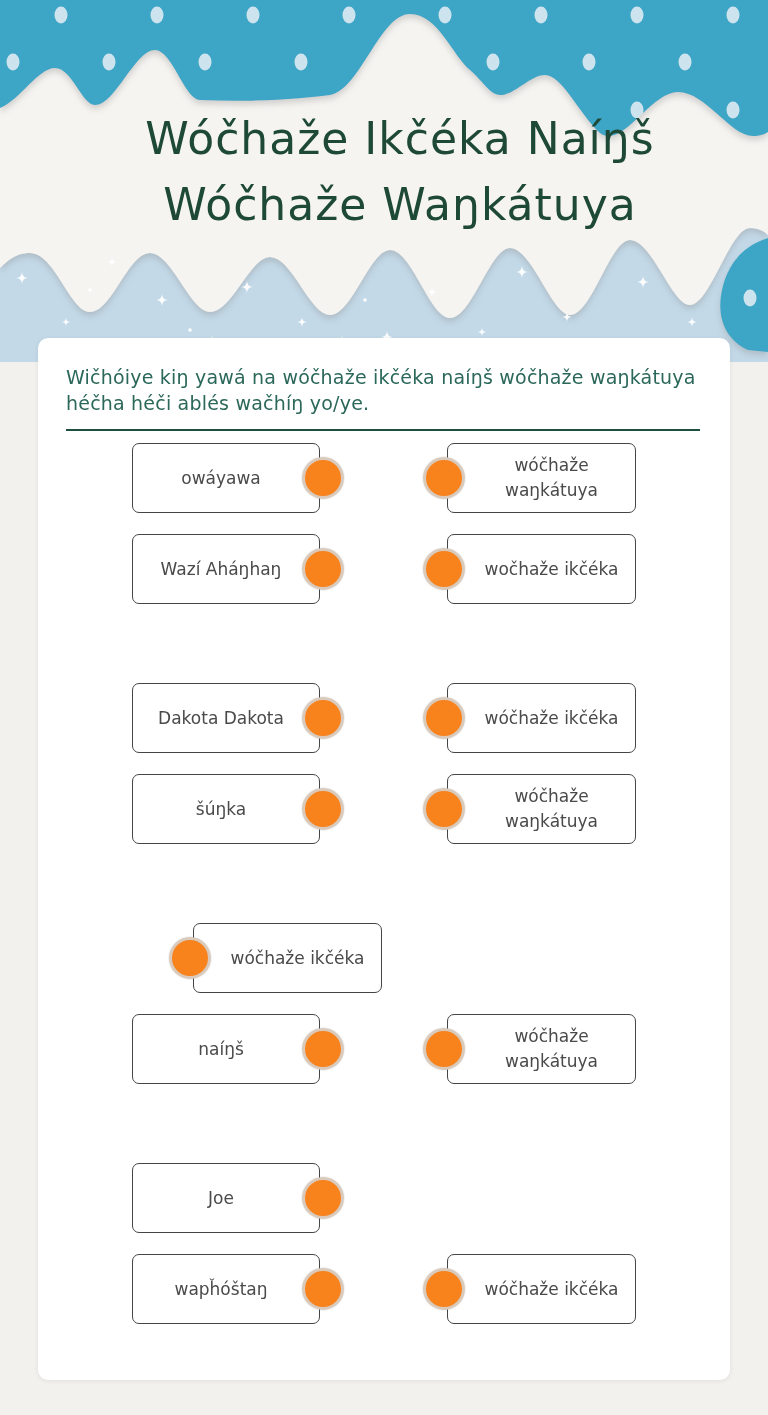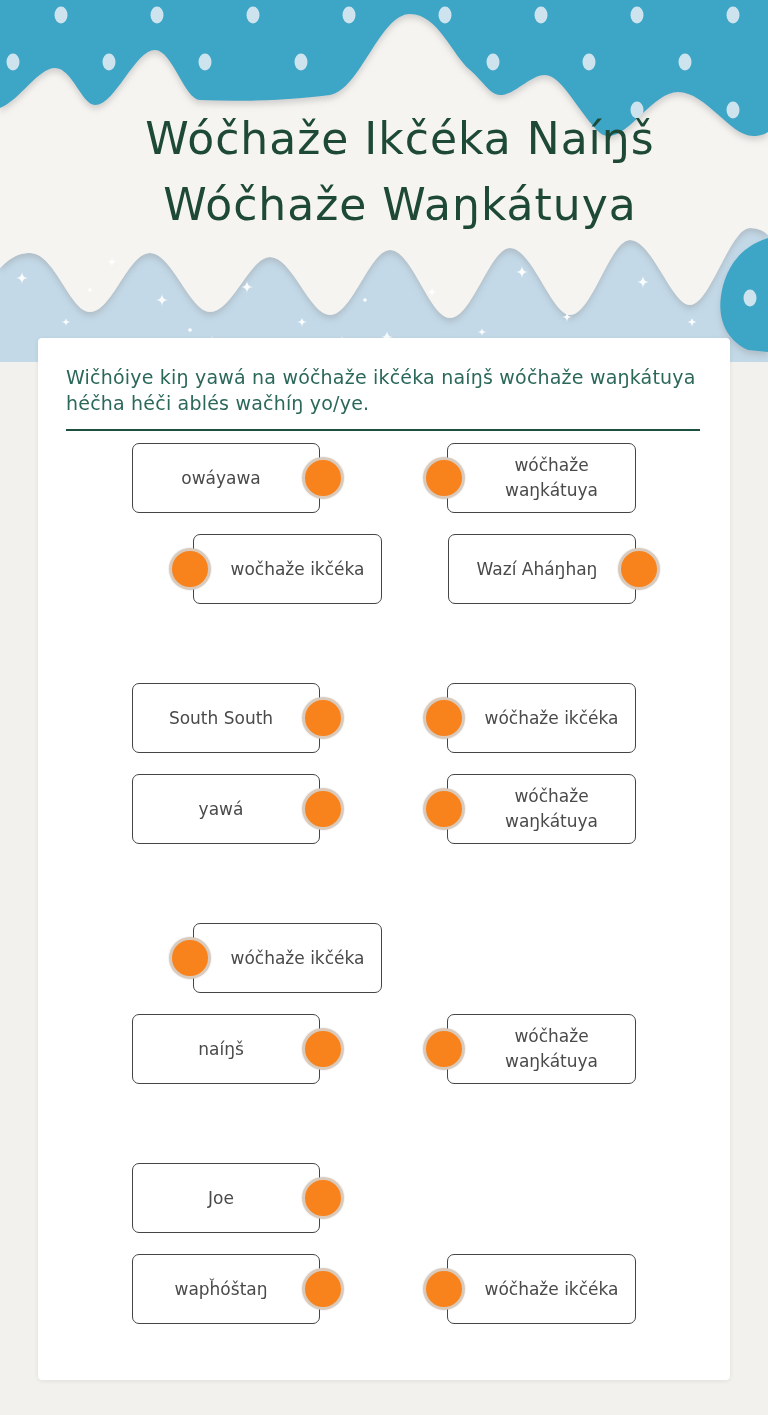--- a/index.html
+++ b/index.html
@@ -19,21 +19,21 @@
   .header svg{position:absolute; inset:0; display:block;}
   .title{
     position:absolute; top:106px; left:16px; width:100%;
     text-align:center; color:var(--title_green); z-index:3;
     font-size:44px; font-weight:400; letter-spacing:1px; line-height:66px;
   }
   
   .card{
     position:relative; z-index:2; width:692px; min-height:1042px;
     margin:-24px auto 0 auto; background:var(--card_bg);
-    border-radius:4px; box-shadow:0 1px 5px rgba(0,0,0,0.08);
+    border-radius:10px; box-shadow:0 1px 5px rgba(0,0,0,0.08);
     padding:26px 28px 48px 28px;
   }
   .instructions{
     color:var(--instr_teal); font-size:19px; line-height:1.38;
     width:636px; letter-spacing:0.2px;
   }
   .divider{width:634px; border:none; border-top:2px solid var(--divider); margin-top:13px;}
   
   .pairs{margin-top:12px;}
   .pair-group + .pair-group{margin-top:79px;}
@@ -142,45 +142,45 @@
         <div class="match-box left">
           <span>owáyawa</span>
           <span class="dot right-dot"></span>
         </div>
         <div class="match-box right">
           <span class="dot left-dot"></span>
           <span>wóčhaže waŋkátuya</span>
         </div>
       </div>
       <div class="pair-row">
+        <div class="match-box left">
+          <span>Wazí Aháŋhaŋ</span>
+          <span class="dot right-dot"></span>
+        </div>
         <div class="match-box right">
           <span class="dot left-dot"></span>
           <span>wočhaže ikčéka</span>
         </div>
-        <div class="match-box left">
-          <span>Wazí Aháŋhaŋ</span>
-          <span class="dot right-dot"></span>
-        </div>
-      </div>
-    </div>
-
-    <div class="pair-group">
-      <div class="pair-row">
-        <div class="match-box left">
-          <span>South South</span>
+      </div>
+    </div>
+
+    <div class="pair-group">
+      <div class="pair-row">
+        <div class="match-box left">
+          <span>Dakota Dakota</span>
           <span class="dot right-dot"></span>
         </div>
         <div class="match-box right">
           <span class="dot left-dot"></span>
           <span>wóčhaže ikčéka</span>
         </div>
       </div>
       <div class="pair-row">
         <div class="match-box left">
-          <span>yawá</span>
+          <span>šúŋka</span>
           <span class="dot right-dot"></span>
         </div>
         <div class="match-box right">
           <span class="dot left-dot"></span>
           <span>wóčhaže waŋkátuya</span>
         </div>
       </div>
     </div>
 
     <div class="pair-group">

